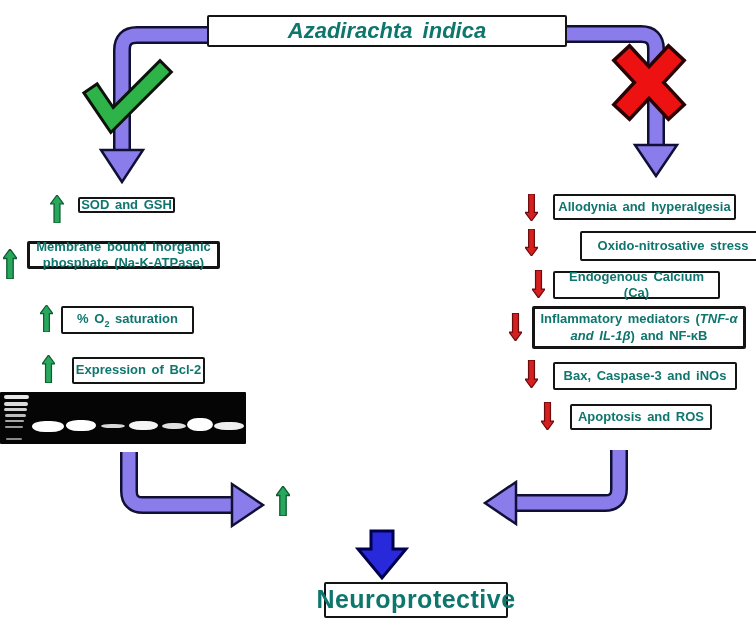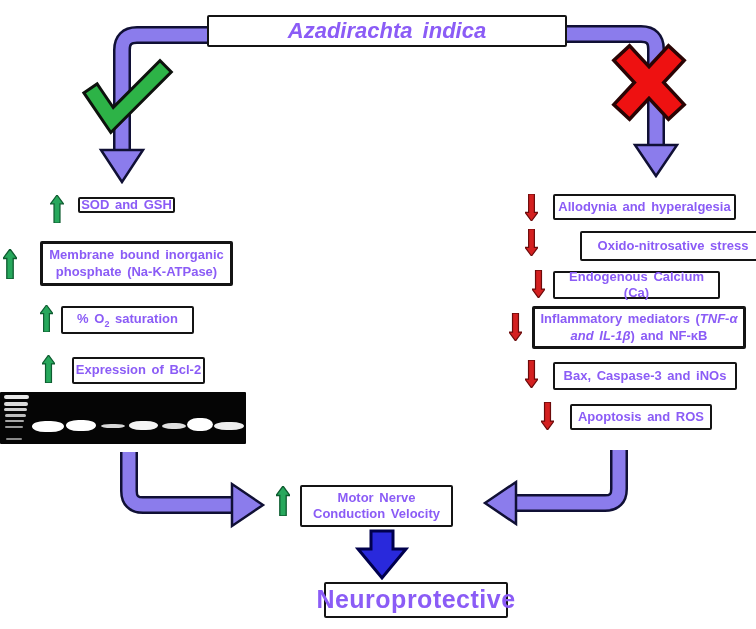--- a/index.html
+++ b/index.html
@@ -1,18 +1,18 @@
 <!DOCTYPE html>
 <html><head>
 <meta charset="utf-8">
 <style>
   html,body{margin:0;padding:0;background:#ffffff;}
   .canvas{
     position:relative;width:756px;height:629px;background:#ffffff;overflow:hidden;
-    font-family:"Liberation Sans",sans-serif;color:#8b5cf6;
+    font-family:"Liberation Sans",sans-serif;color:#0f766e;
   }
   .overlay{position:absolute;left:0;top:0;width:756px;height:629px;z-index:1;}
   .box{
     position:absolute;z-index:2;background:#ffffff;border:2.5px solid #141414;border-radius:2px;
     display:flex;align-items:center;justify-content:center;text-align:center;
     font-weight:bold;font-size:13px;line-height:1.25;box-sizing:border-box;word-spacing:2px;
   }
   .box--thin{border-width:2px;}
   .title-box{font-size:22px;font-style:italic;word-spacing:4px;border-width:2px;}
   .neuro-box{font-size:25px;word-spacing:0;border-width:2px;letter-spacing:0.5px;margin-left:36px;}
@@ -79,21 +79,21 @@
   <svg class="mini-arrow" style="left:50px;top:195px" width="14" height="28" viewBox="0 0 14 30">
     <path d="M7 0 L14 9.5 L10.2 9.5 L10.2 30 L3.8 30 L3.8 9.5 L0 9.5 Z" stroke="#0e5c30" stroke-width="1.3" fill="#27A85C"></path>
   </svg>
   <div class="box" style="left:78px;top:197px;width:97px;height:16px">
     <span>SOD and GSH</span>
   </div>
 
   <svg class="mini-arrow" style="left:3px;top:249px" width="14" height="30" viewBox="0 0 14 30">
     <path d="M7 0 L14 9.5 L10.2 9.5 L10.2 30 L3.8 30 L3.8 9.5 L0 9.5 Z" stroke="#0e5c30" stroke-width="1.3" fill="#27A85C"></path>
   </svg>
-  <div class="box" style="left:40px;top:241px;width:193px;height:45px;border-width:3px">
+  <div class="box" style="left:27px;top:241px;width:193px;height:28px;border-width:3px">
     <span>Membrane bound inorganic phosphate (Na-K-ATPase)</span>
   </div>
 
   <svg class="mini-arrow" style="left:40px;top:305px" width="13" height="27" viewBox="0 0 14 30">
     <path d="M7 0 L14 9.5 L10.2 9.5 L10.2 30 L3.8 30 L3.8 9.5 L0 9.5 Z" stroke="#0e5c30" stroke-width="1.3" fill="#27A85C"></path>
   </svg>
   <div class="box" style="left:61px;top:306px;width:133px;height:28px">
     <span><span>% O</span><span class="sub">2</span><span> saturation</span></span>
   </div>
 
@@ -164,24 +164,18 @@
   <svg class="mini-arrow" style="left:541px;top:402px" width="13" height="28" viewBox="0 0 14 30">
     <path d="M7 30 L0 20.5 L3.8 20.5 L3.8 0 L10.2 0 L10.2 20.5 L14 20.5 Z" stroke="#6b0a0a" stroke-width="1.3" fill="#D42020"></path>
   </svg>
   <div class="box" style="left:570px;top:404px;width:142px;height:26px">
     <span>Apoptosis and ROS</span>
   </div>
 
   <svg class="mini-arrow" style="left:276px;top:486px" width="14" height="30" viewBox="0 0 14 30">
     <path d="M7 0 L14 9.5 L10.2 9.5 L10.2 30 L3.8 30 L3.8 9.5 L0 9.5 Z" stroke="#0e5c30" stroke-width="1.3" fill="#27A85C"></path>
   </svg>
-  <div class="box box--thin" style="left:300px;top:485px;width:153px;height:42px">
-    <span>
-      <span>Motor Nerve</span><br>
-      <span>Conduction Velocity</span>
-    </span>
-  </div>
 
   <div class="box neuro-box" style="left:288px;top:582px;width:184px;height:36px">
     <span>Neuroprotective</span>
   </div>
 
 </div>
 
 </body></html>

